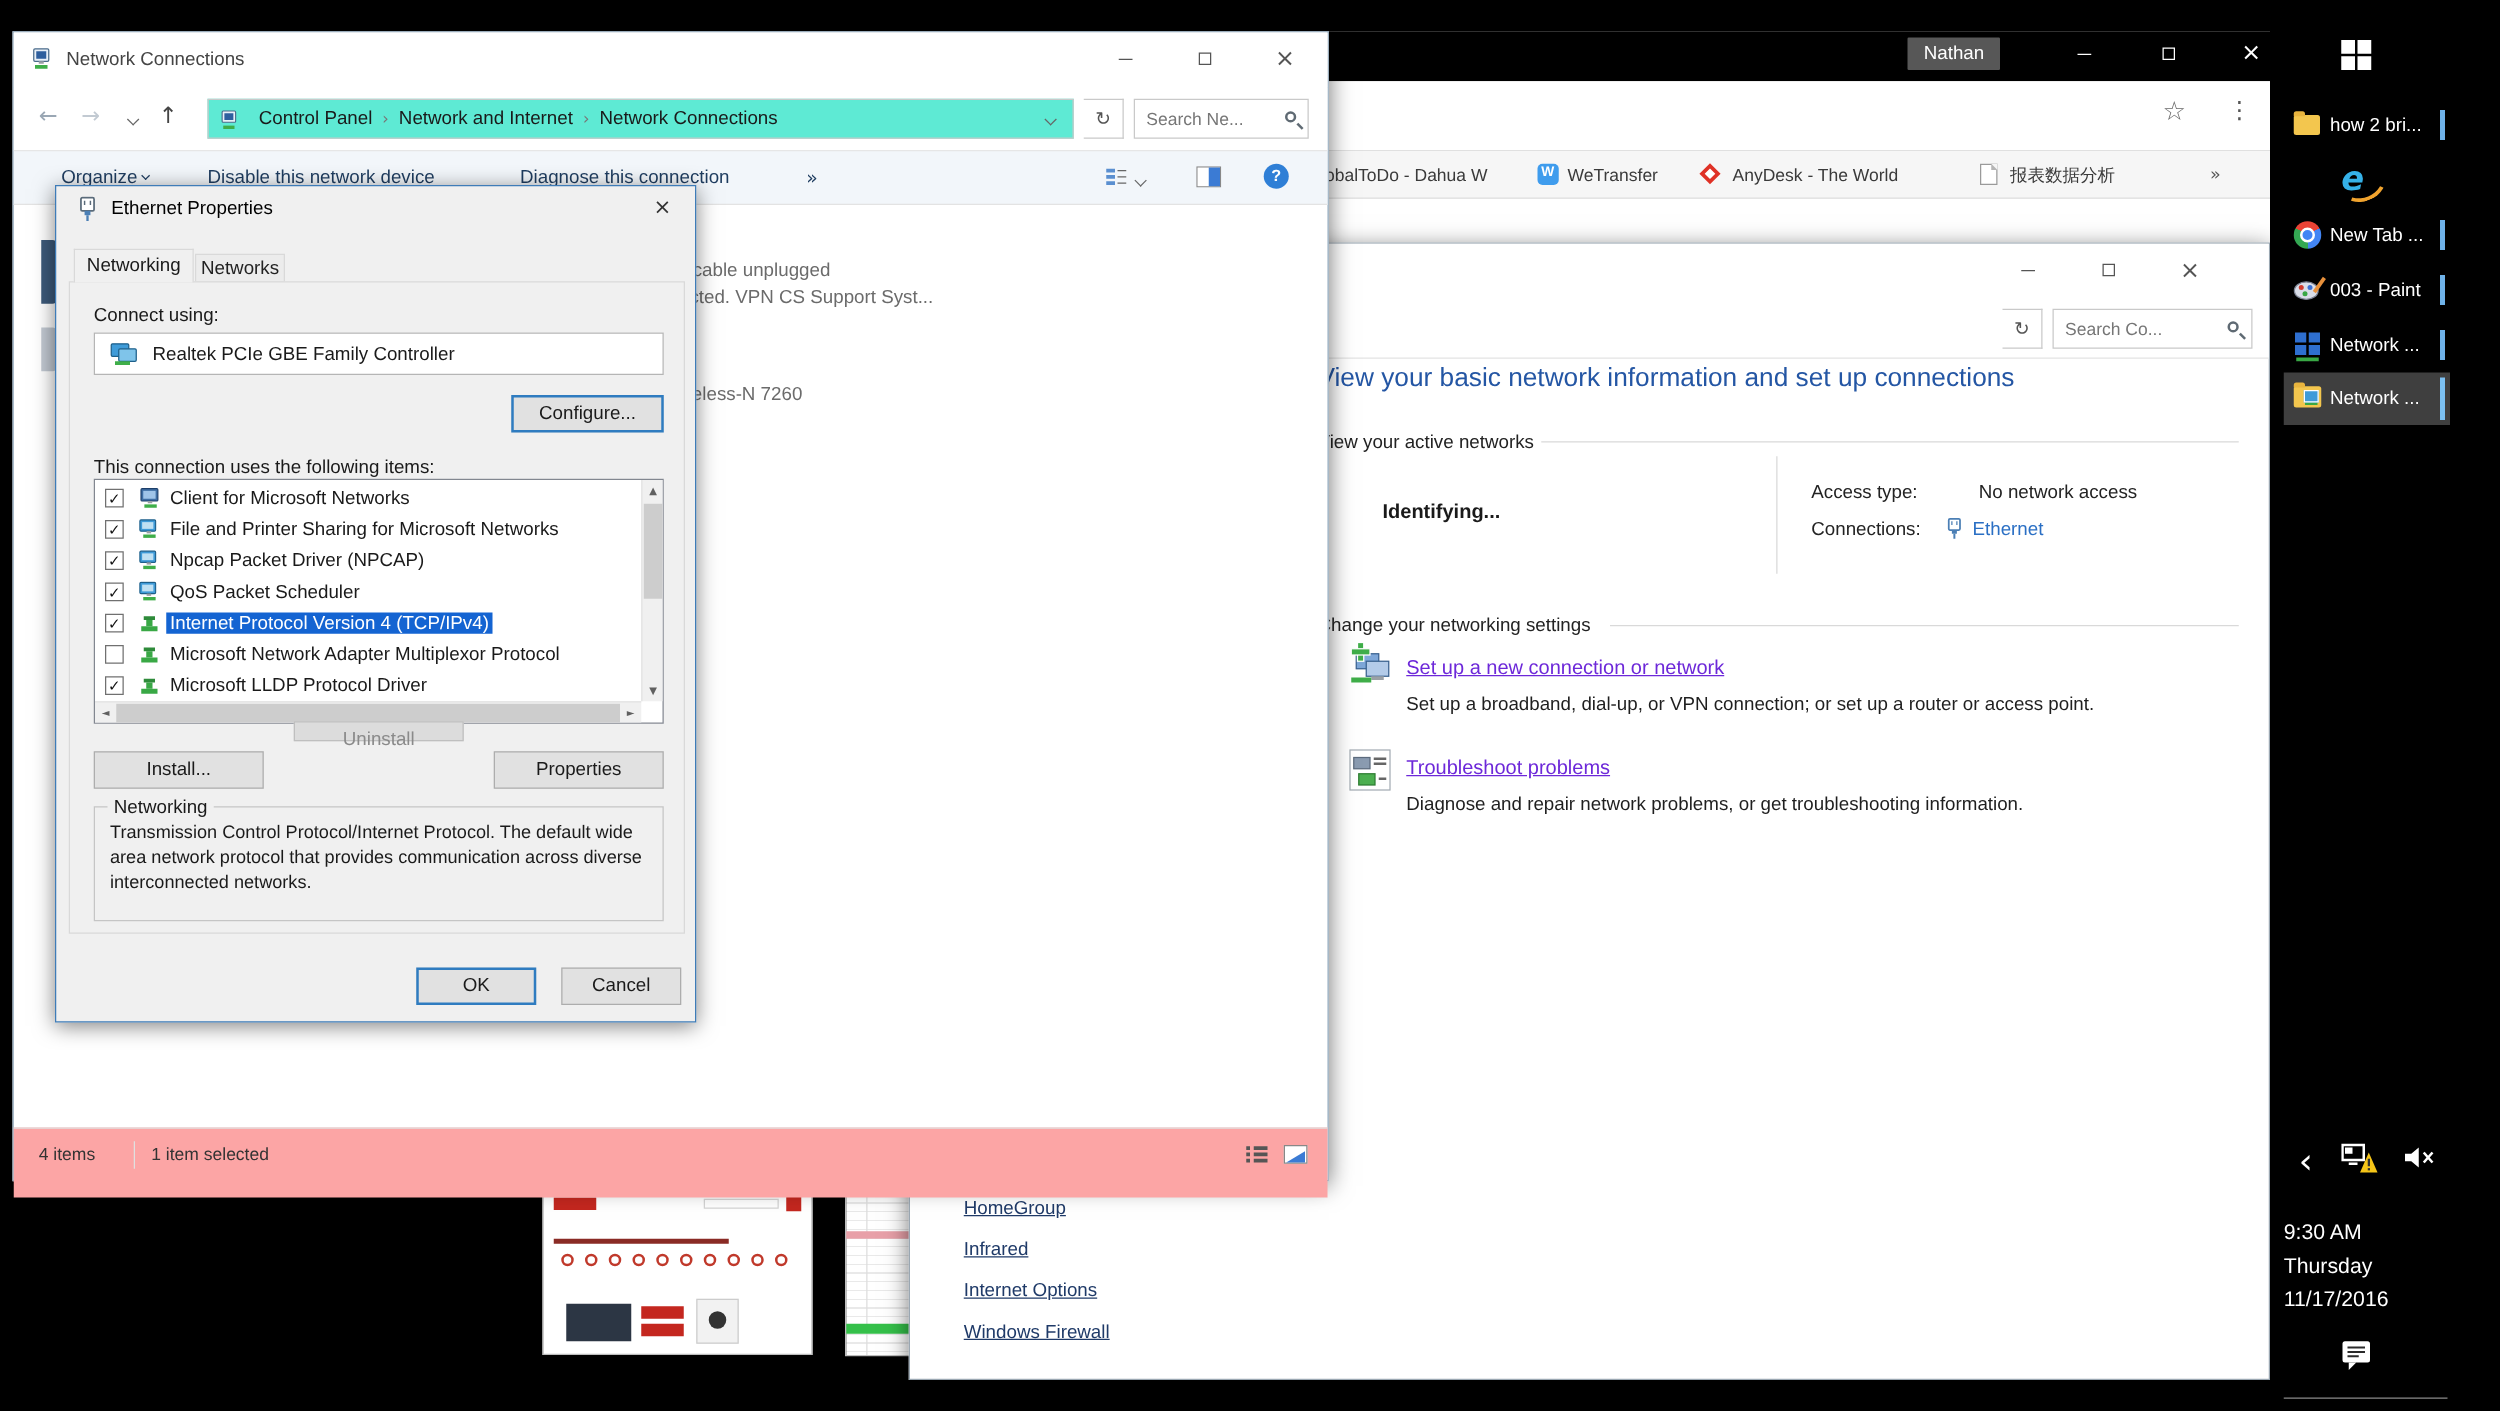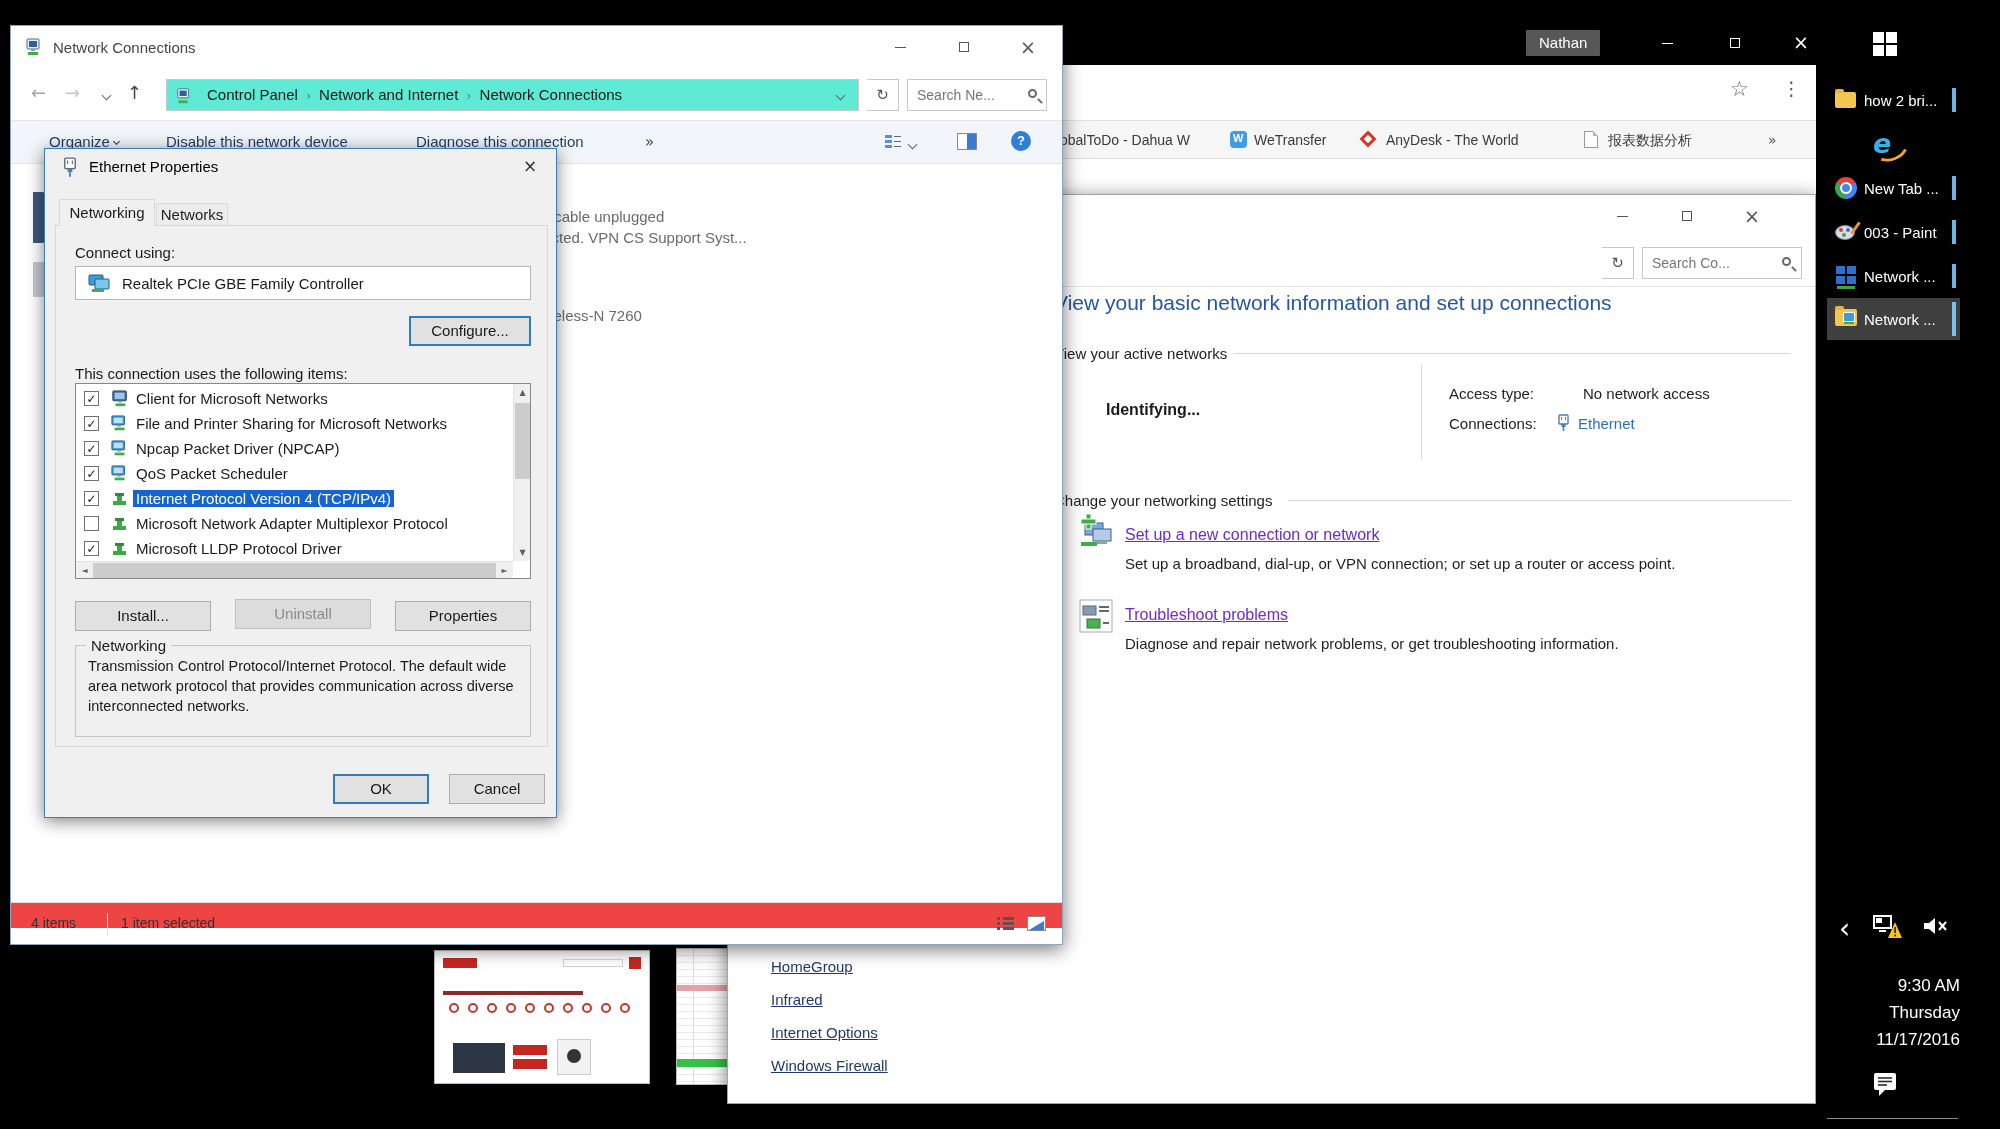--- a/index.html
+++ b/index.html
@@ -60,21 +60,21 @@
   #nc-titlebar{position:absolute;left:0;top:0;width:100%;height:44px;background:#fff}
   #nc-title{position:absolute;left:42px;top:13px;color:#444;font-size:15px}
   #nc-addr{position:absolute;left:0;top:44px;width:100%;height:50px;background:#fff}
   .navarr{position:absolute;top:12px;font-size:18px}
   #nc-addrbox{position:absolute;left:155px;top:9px;width:693px;height:32px;border:1px solid #c9c9c9;background:#5eead4;line-height:30px;white-space:nowrap}
   #nc-refresh{position:absolute;left:856px;top:9px;width:32px;height:32px;border:1px solid #c9c9c9;border-left:none;text-align:center;line-height:30px;color:#555}
   #nc-search{left:896px;top:9px;width:140px;height:32px;font-size:14px}
   #nc-search .lens{position:absolute;right:9px;top:9px}
   #nc-toolbar{position:absolute;left:0;top:94px;width:100%;height:44px;background:#f2f6fa;border-top:1px solid #e6e6e6;border-bottom:1px solid #e3e3e3}
   .tool{position:absolute;top:12px;font-size:15px;color:#1e3c5f;white-space:nowrap}
-  #nc-status{position:absolute;left:0;top:876px;width:100%;height:26px;background:#ef4444;border-top:1px solid #e0e0e0}
+  #nc-status{position:absolute;left:0;top:876px;width:100%;height:56px;background:#fca5a5;border-top:1px solid #e0e0e0}
   .statustxt{position:absolute;top:12px;font-size:14px;color:#333;white-space:nowrap}
   .tilefrag{position:absolute;font-size:15px;color:#6b6b6b;white-space:nowrap}
   .sliver{position:absolute;left:22px;width:12px;border-radius:0 3px 3px 0}
   
   .ic-details{position:absolute;width:18px;height:14px}
   .ic-details i{position:absolute;left:0;width:3px;height:3px;background:#555;box-shadow:0 5px 0 #555,0 10px 0 #555}
   .ic-details b{position:absolute;left:6px;top:0;width:11px;height:3px;background:#555;box-shadow:0 5px 0 #555,0 10px 0 #555}
   .ic-thumbv{position:absolute;width:19px;height:15px;border:1px solid #888;background:#fff}
   .ic-thumbv:after{content:"";position:absolute;left:1px;bottom:0;border-style:solid;border-width:0 0 9px 15px;border-color:transparent transparent #3b7bd4 transparent}
 
@@ -128,21 +128,21 @@
   .ic-paint .pal{position:absolute;left:0;top:3px;width:20px;height:15px;background:#d9dde8;border:1px solid #7d8494;border-radius:50%}
   .ic-paint .pal:after{content:"";position:absolute;left:3px;top:2px;width:4px;height:4px;border-radius:50%;background:#d23b2e;box-shadow:7px 0 0 #3b6fd2,3px 5px 0 #39a845}
   .ic-paint .brush{position:absolute;right:0;top:-1px;width:3px;height:14px;background:#e8913c;transform:rotate(35deg)}
   .ic-netpl{position:absolute;left:8px;top:50%;margin-top:-11px;width:22px;height:22px}
   .ic-netpl i{position:absolute;left:1px;top:1px;width:9px;height:8px;background:#2e6fd0;box-shadow:11px 0 0 #2e6fd0,0 10px 0 #2e6fd0,11px 10px 0 #2e6fd0}
   .ic-netpl b{position:absolute;left:2px;bottom:-2px;width:18px;height:3px;background:#39a845}
   .ic-netfold{position:absolute;left:8px;top:50%;margin-top:-10px;width:22px;height:17px;background:#f3c64e;border-radius:2px}
   .ic-netfold:before{content:"";position:absolute;left:0;top:-3px;width:9px;height:4px;background:#e8b43e;border-radius:2px 2px 0 0}
   .ic-netfold:after{content:"";position:absolute;right:2px;top:3px;width:10px;height:8px;background:#3f9bd8;border:1px solid #fff;box-shadow:0 3px 0 -1px #39a845}
   #tb-chev{position:absolute;left:12px;top:912px;color:#fff;font-size:28px}
-  #tb-clock{position:absolute;left:0;top:972px;width:133px;text-align:right;color:#fff;font-size:17px;line-height:27px}
+  #tb-clock{position:absolute;left:0;top:972px;width:133px;text-align:left;color:#fff;font-size:17px;line-height:27px}
   #tb-line{position:absolute;left:0;top:1118px;width:131px;height:1px;background:#8a8a8a}
 
   
   .thumbwin{position:absolute;background:#fff;border:1px solid #bdbdbd;z-index:1}
   #thumb1 .redbar{position:absolute;left:8px;top:7px;width:34px;height:10px;background:#c4271f}
   #thumb1 .srch{position:absolute;right:26px;top:8px;width:60px;height:8px;border:1px solid #d4d4d4}
   #thumb1 .redsq{position:absolute;right:8px;top:6px;width:12px;height:12px;background:#c4271f}
   #thumb1 .circ2{position:absolute;left:14px;top:52px;width:10px;height:10px}
   #thumb1 .circ2 i{position:absolute;width:10px;height:10px;border:2px solid #c0392b;border-radius:50%}
   #thumb1 .hline{position:absolute;left:8px;top:40px;width:140px;height:4px;background:#8a2b25}
@@ -483,21 +483,21 @@
       <span class="arr glyph" style="bottom:0">▼</span>
     </div>
     <div id="hscroll">
       <span class="arr glyph" style="left:0">◄</span>
       <i id="hthumb"></i>
       <span class="arr glyph" style="right:0">►</span>
     </div>
   </div>
 
   <div class="btn" style="left:30px;top:452px;width:136px;height:30px;line-height:28px">Install...</div>
-  <div class="btn disabled" style="left:190px;top:450px;width:136px;height:30px;line-height:28px">Uninstall</div>
+  <div class="btn disabled" style="left:190px;top:428px;width:136px;height:16px;line-height:28px">Uninstall</div>
   <div class="btn" style="left:350px;top:452px;width:136px;height:30px;line-height:28px">Properties</div>
 
   <div id="fieldset">
     <legend>Networking</legend>
     <span id="desc-text">Transmission Control Protocol/Internet Protocol. The default wide area network protocol that provides communication across diverse interconnected networks.</span>
   </div>
 
   <div class="btn focus" style="left:288px;top:625px;width:96px;height:30px;line-height:26px">OK</div>
   <div class="btn" style="left:404px;top:625px;width:96px;height:30px;line-height:28px">Cancel</div>
 </div>

